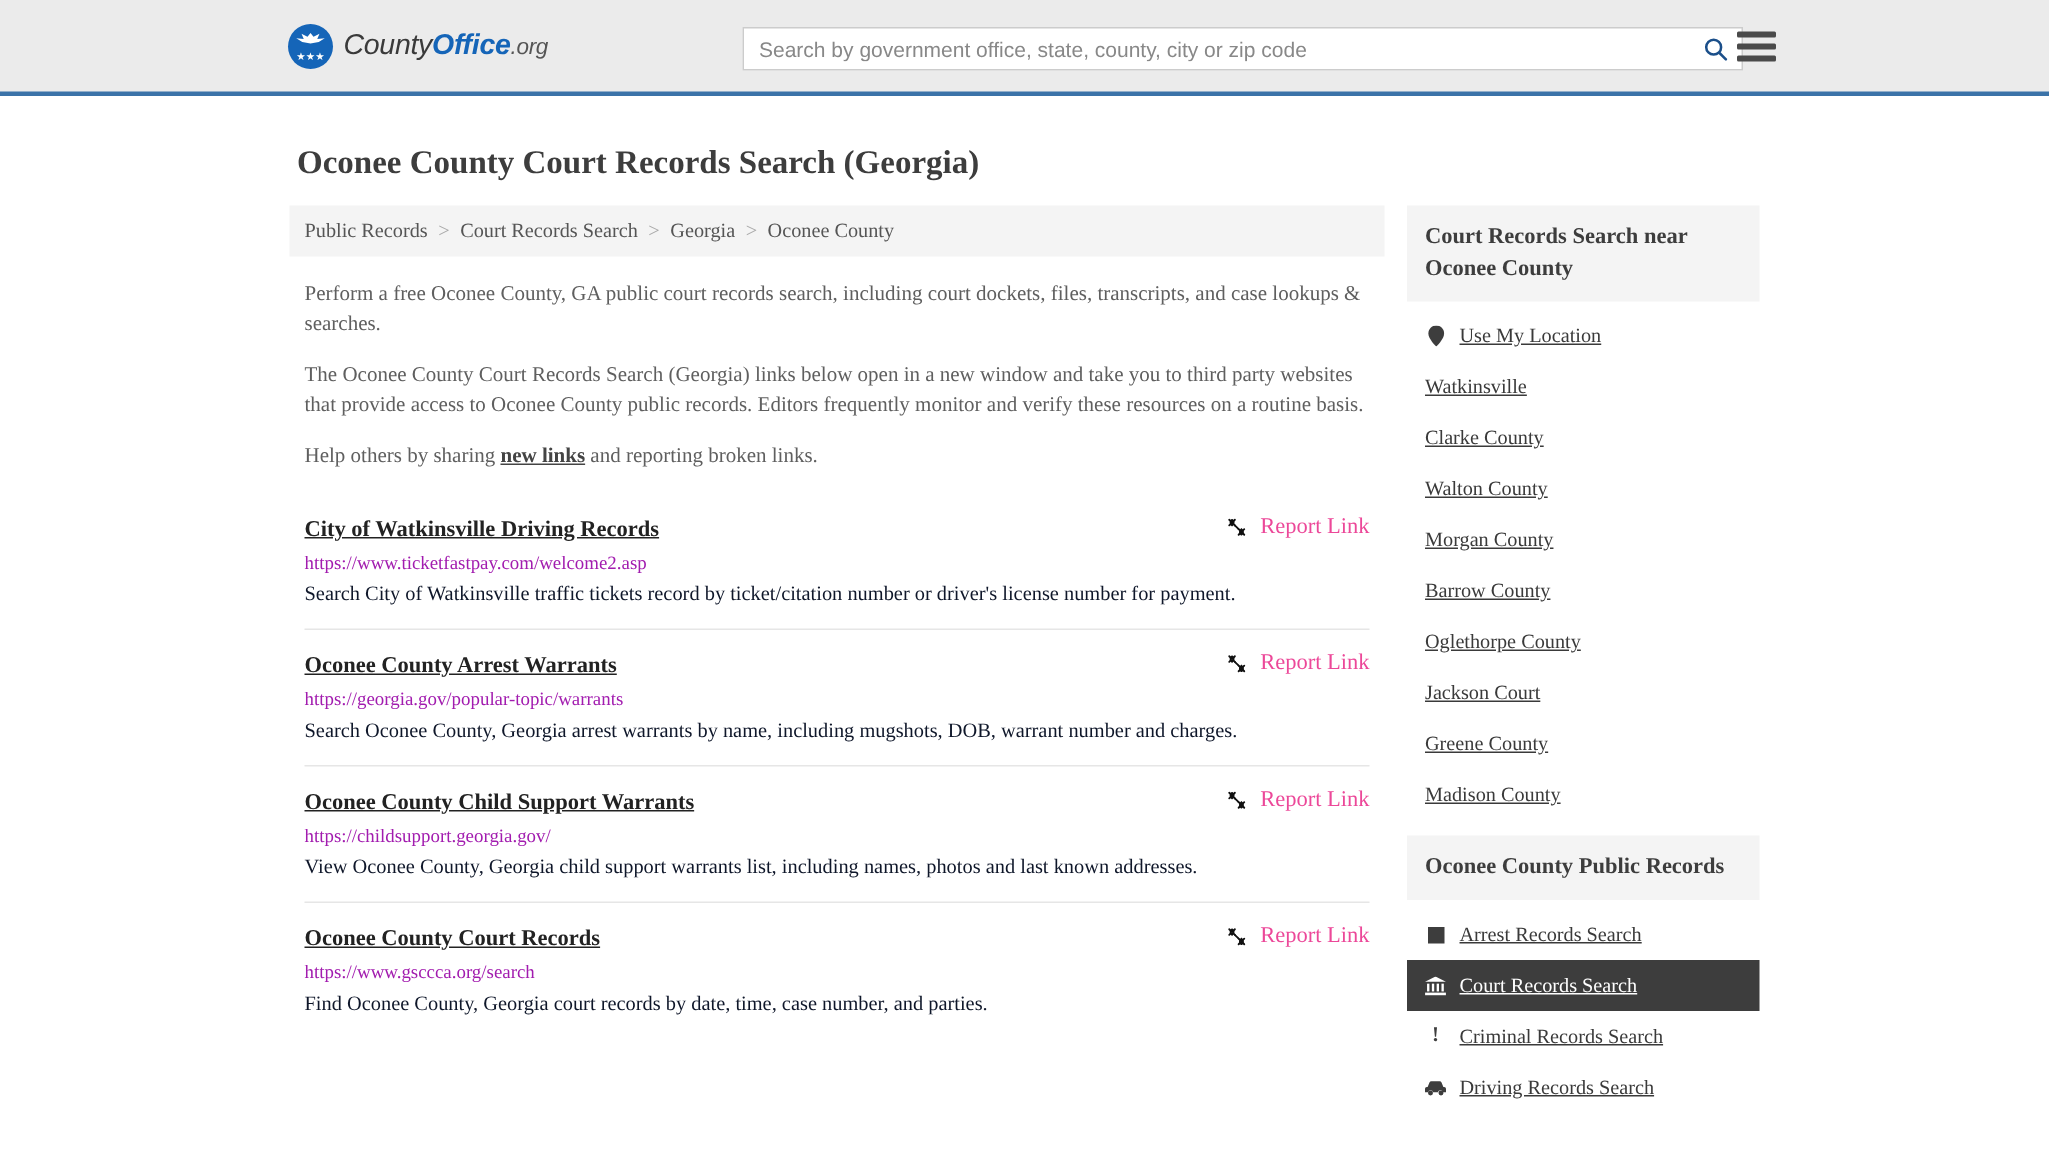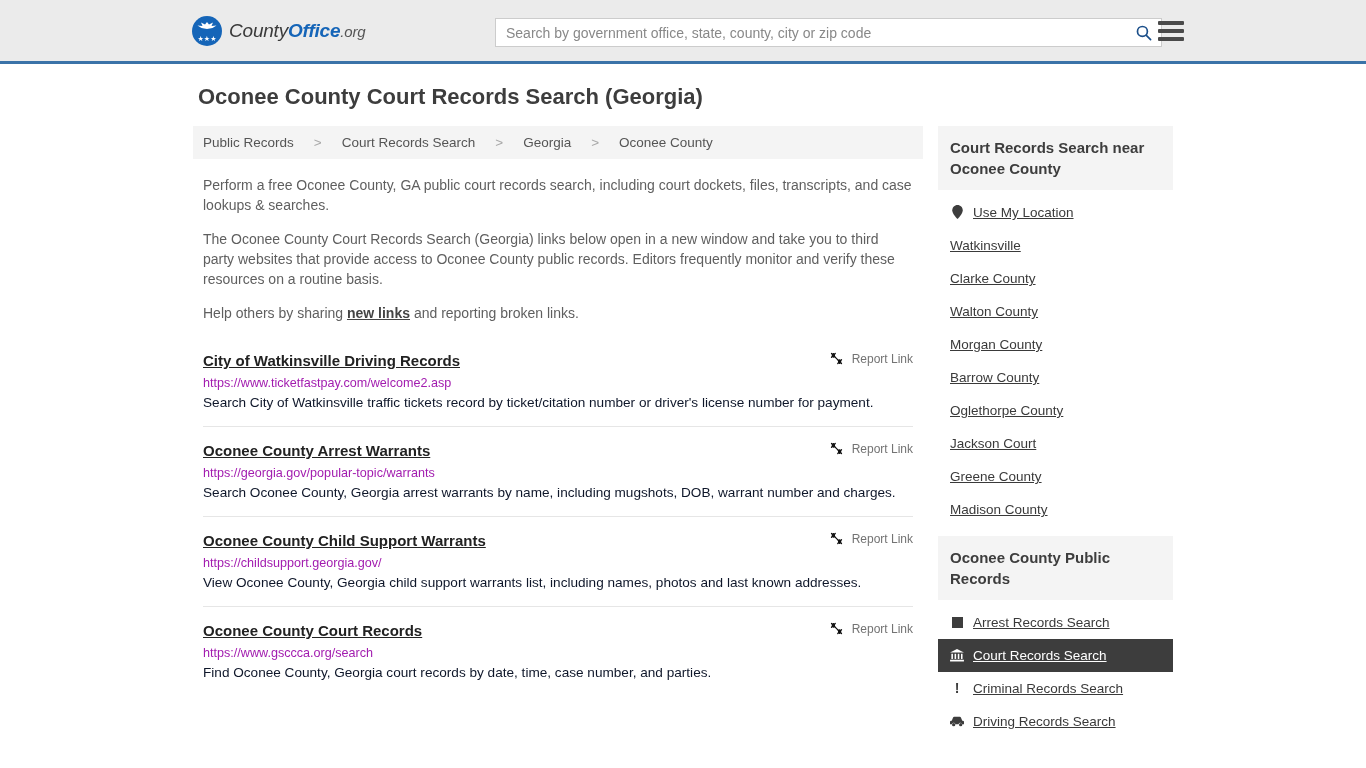--- a/index.html
+++ b/index.html
@@ -103,44 +103,45 @@
   .hamburger span {
     display: block;
     height: 4px;
     background: #4a4a4a;
     border-radius: 1px;
   }
 
   
   .page {
     width: 980px;
-    margin: 0 auto;
+    margin: 11px auto;
     padding-top: 20px;
     display: block;
     position: relative;
+    font-family: Liberation Serif, serif;
   }
   .page-title {
     font-size: 22px;
     font-weight: bold;
     color: #3d3d3d;
     margin: 0 0 16px 5px;
   }
   .cols { display: flex; gap: 15px; }
   .main-col { width: 730px; flex: none; }
   .side-col { width: 235px; flex: none; }
 
   
   .breadcrumb {
     background: #f4f4f4;
     padding: 9px 10px;
     font-size: 13.5px;
     color: #5a5a5a;
     display: flex;
     flex-wrap: wrap;
-    gap: 13px;
+    gap: 0px;
   }
   .breadcrumb a {
     color: #555555;
     text-decoration: none;
     cursor: pointer;
   }
   .crumb-sep { color: #a8a8a8; margin: 0 7px; }
 
   
   .intro { padding: 0 10px; }
@@ -174,22 +175,22 @@
     font-weight: bold;
     color: #222222;
     text-decoration: underline;
     cursor: pointer;
     line-height: 20px;
   }
   .report-link {
     display: flex;
     align-items: center;
     gap: 8px;
-    font-size: 12px;
-    color: #737373;
+    font-size: 15px;
+    color: #ec4899;
     cursor: pointer;
     white-space: nowrap;
     padding-left: 16px;
   }
   .unlink-icon { width: 15px; height: 15px; color: #111111; flex: none; }
   .result-url {
     font-size: 12.6px;
     color: #a21caf;
     margin-top: 5px;
     word-break: break-all;
@@ -207,21 +208,21 @@
     background: #f4f4f4;
     padding: 11px 12px;
     font-size: 15px;
     font-weight: bold;
     color: #3d3d3d;
     line-height: 21px;
   }
   .panel-body { padding: 6px 0 0 0; }
   .side-item {
     display: flex;
-    align-items: flex-start;
+    align-items: center;
     gap: 9px;
     padding: 9px 12px;
     font-size: 13.5px;
     color: #3a3a3a;
     cursor: pointer;
   }
   .side-item .label { text-decoration: underline; }
   .side-item.active {
     background: #3d3d3d;
   }

